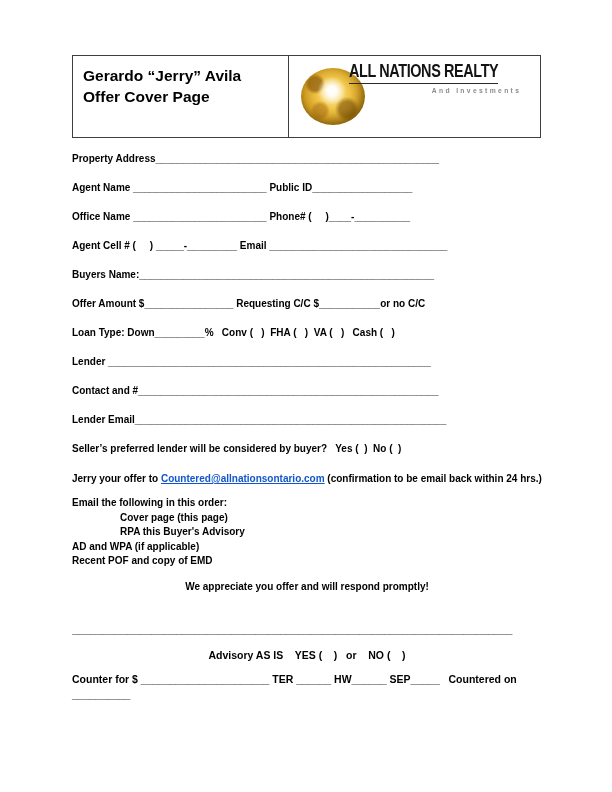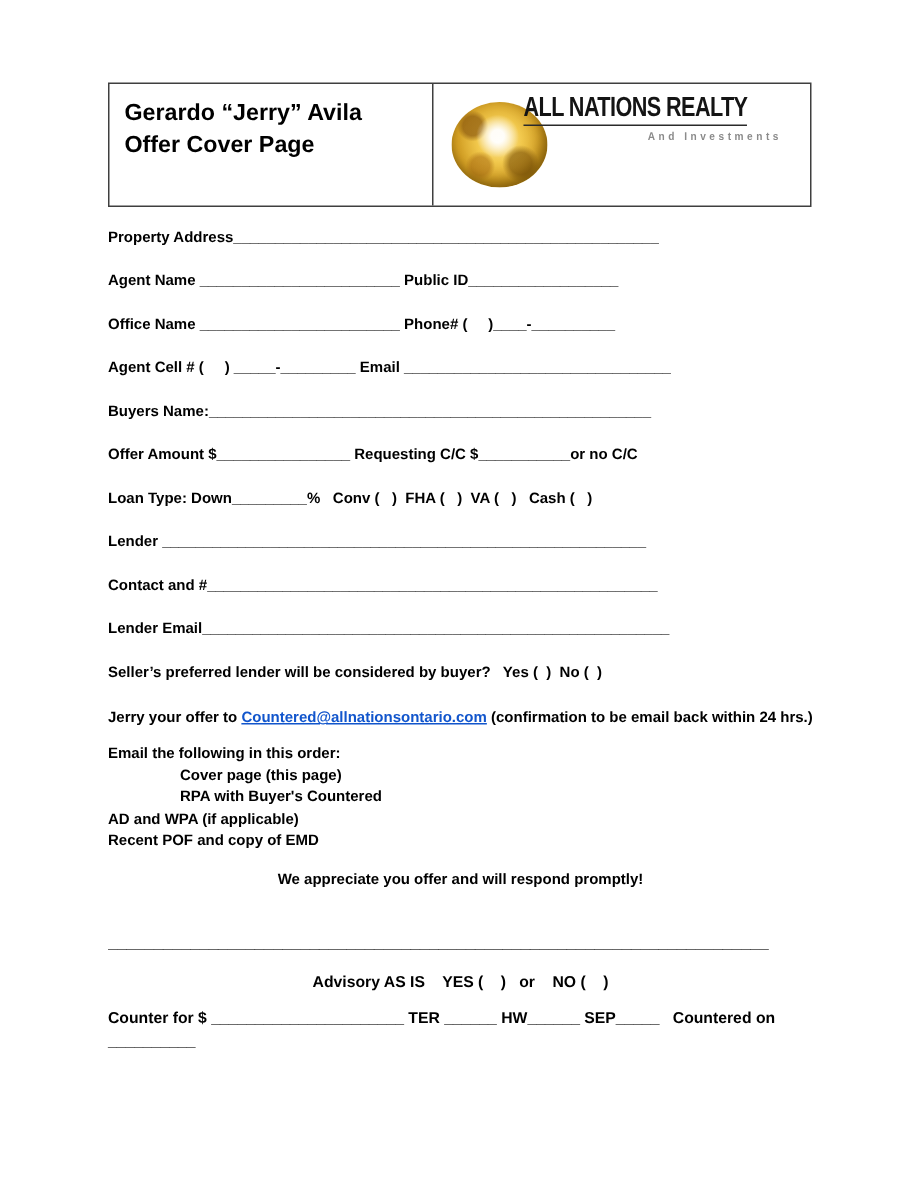--- a/index.html
+++ b/index.html
@@ -134,21 +134,21 @@
     <p class="line">Lender __________________________________________________________</p>
     <p class="line">Contact and #______________________________________________________</p>
     <p class="line">Lender Email________________________________________________________</p>
     <p class="line">Seller’s preferred lender will be considered by buyer?   Yes (  )  No (  )</p>
 
     <p class="line email-line"><span>Jerry your offer to </span><a class="link">Countered@allnationsontario.com</a><span> (confirmation to be email back within 24 hrs.)</span></p>
 
     <div class="order-block">
       <p class="oline">Email the following in this order:</p>
       <p class="oline indent">Cover page (this page)</p>
-      <p class="oline indent">RPA with Buyer's Countered</p>
+      <p class="oline indent">RPA this Buyer's Advisory</p>
       <p class="oline">AD and WPA (if applicable)</p>
       <p class="oline">Recent POF and copy of EMD</p>
     </div>
 
     <p class="line center closing">We appreciate you offer and will respond promptly!</p>
 
     <p class="sigline">________________________________________________________________________</p>
 
     <p class="small center accepted">Advisory AS IS    YES (    )   or    NO (    )</p>
 

